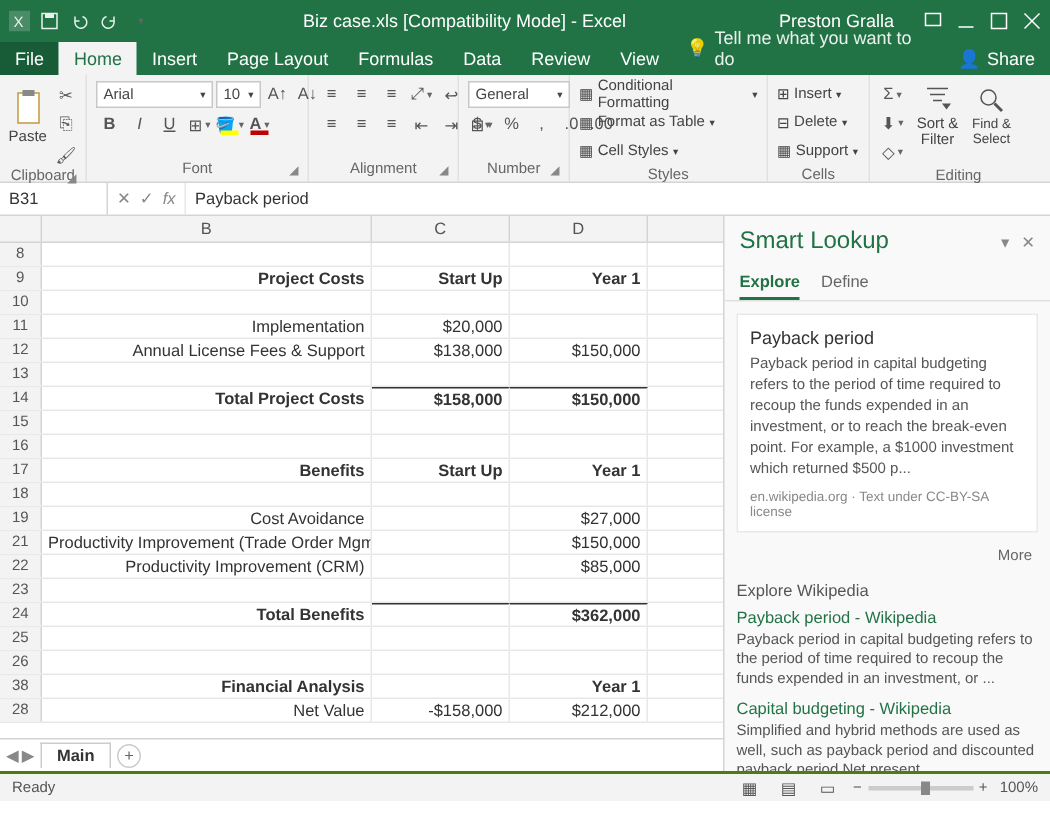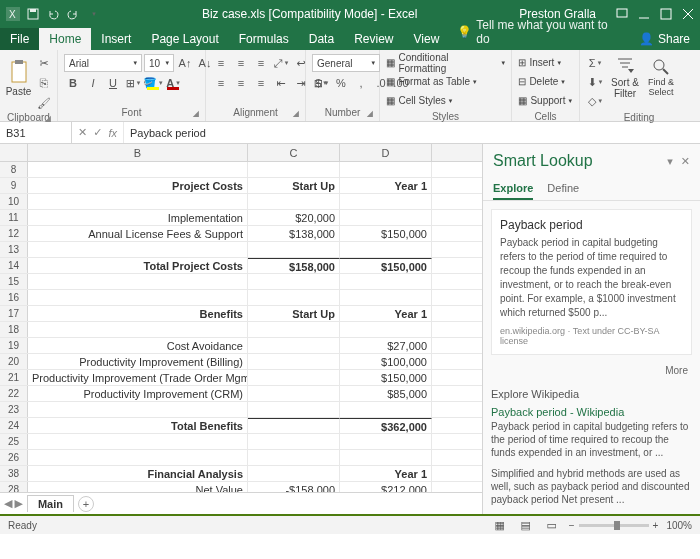--- a/index.html
+++ b/index.html
@@ -394,26 +394,20 @@
           <div class="cell cC"></div>
           <div class="cell cD"></div>
         </div>
         <div class="row">
           <div class="rh">19</div>
           <div class="cell cB">Cost Avoidance</div>
           <div class="cell cC"></div>
           <div class="cell cD">$27,000</div>
         </div>
         <div class="row">
-          <div class="rh">20</div>
-          <div class="cell cB">Productivity Improvement (Billing)</div>
-          <div class="cell cC"></div>
-          <div class="cell cD">$100,000</div>
-        </div>
-        <div class="row">
           <div class="rh">21</div>
           <div class="cell cB">Productivity Improvement (Trade Order Mgmt)</div>
           <div class="cell cC"></div>
           <div class="cell cD">$150,000</div>
         </div>
         <div class="row">
           <div class="rh">22</div>
           <div class="cell cB">Productivity Improvement (CRM)</div>
           <div class="cell cC"></div>
           <div class="cell cD">$85,000</div>
@@ -483,20 +477,21 @@
         <p>Payback period in capital budgeting refers to the period of time required to recoup the funds expended in an investment, or to reach the break-even point. For example, a $1000 investment which returned $500 p...</p>
         <div class="src">en.wikipedia.org · Text under CC-BY-SA license</div>
       </div>
       <div class="morelink">More</div>
       <div class="sect">Explore Wikipedia</div>
       <div class="wiki">
         <h4>Payback period - Wikipedia</h4>
         <p>Payback period in capital budgeting refers to the period of time required to recoup the funds expended in an investment, or ...</p>
       </div>
       <div class="wiki">
+        <h4>Capital budgeting - Wikipedia</h4>
         <p>Simplified and hybrid methods are used as well, such as payback period and discounted payback period Net present ...</p>
       </div>
     </div>
   </div>
 </div>
 
 <div class="status">
   <span>Ready</span>
   <div class="r">
     <span class="sq">▦</span>

